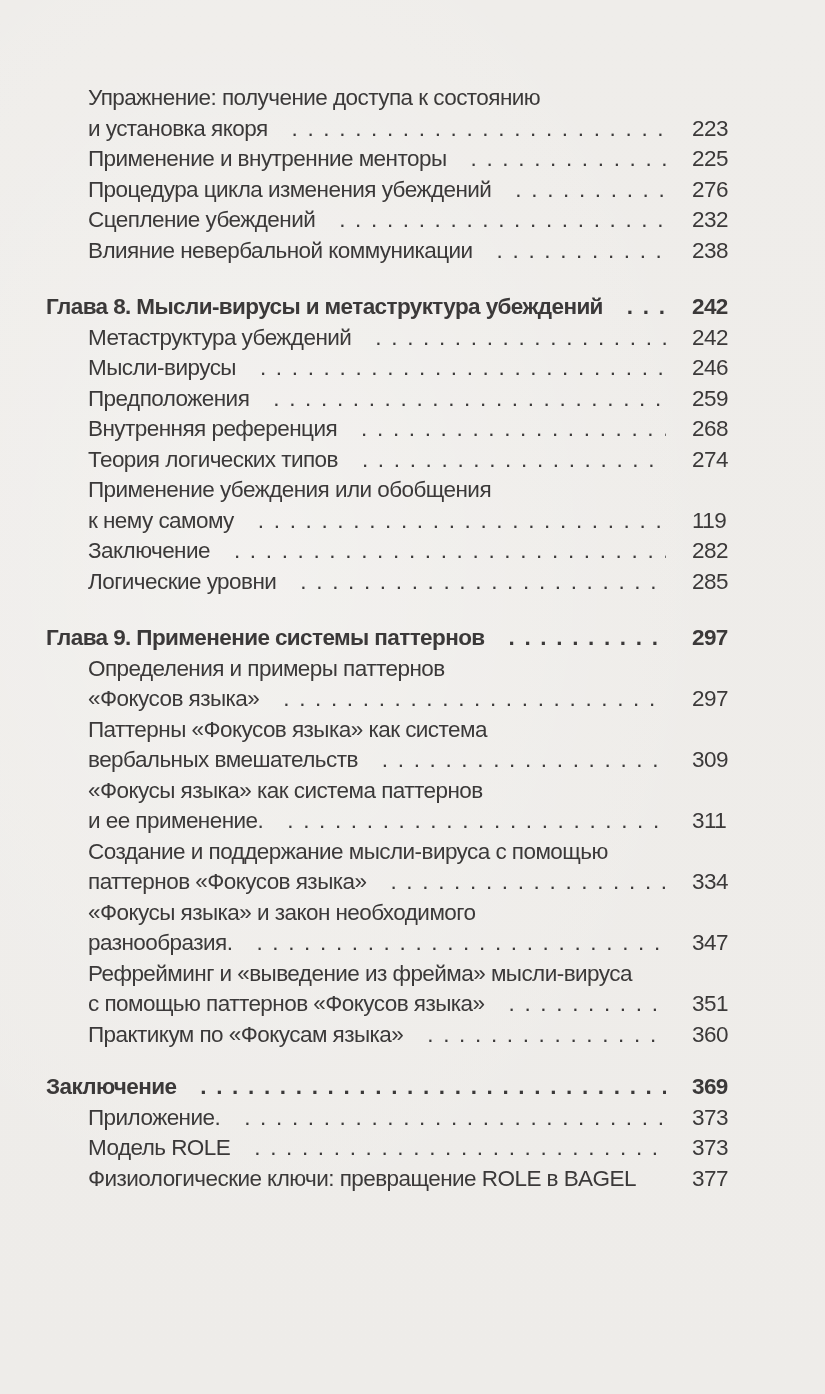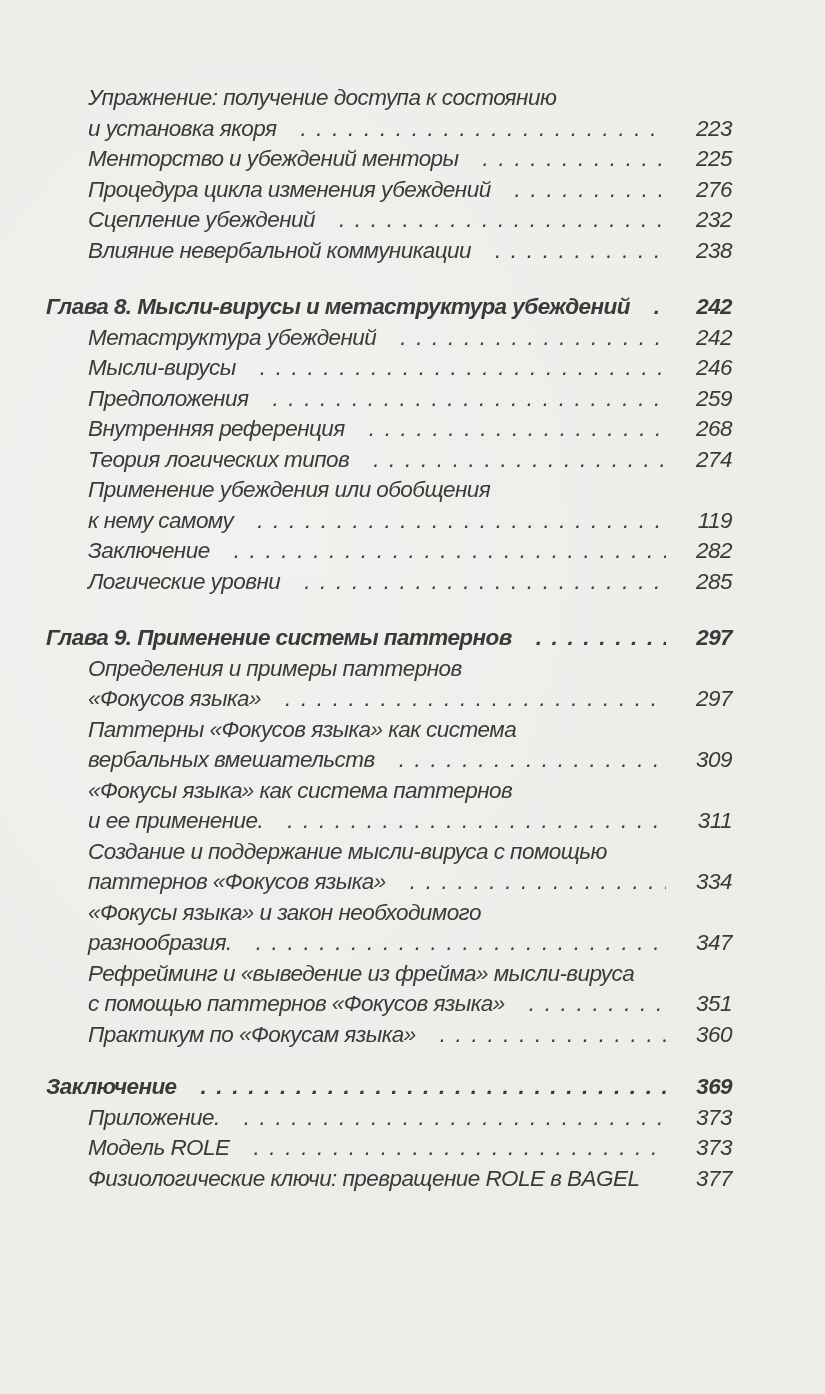--- a/index.html
+++ b/index.html
@@ -17,21 +17,20 @@
     }
     .page {
       position: absolute;
       left: 0;
       top: 0;
       width: 825px;
       height: 1394px;
       background:
         radial-gradient(ellipse at 30% 40%, rgba(255,255,255,0.25), rgba(0,0,0,0) 60%),
         linear-gradient(180deg, #efedea 0%, #eeece9 100%);
-      font-style: italic;
     }
     .toc {
       position: absolute;
       left: 46px;
       top: 83px;
       width: 686px;
     }
     .entry {
       position: relative;
       font-size: 22.5px;
@@ -61,21 +60,20 @@
       letter-spacing: 5.2px;
       color: #3b3939;
     }
     .line .leader::before {
       content: ". . . . . . . . . . . . . . . . . . . . . . . . . . . . . . . . . . . . . . . . . . . . . . . . . . . . . . . . . . . . . . . . . . . . . . . . . . . . . . . . . . . . . . .";
       letter-spacing: 0;
       word-spacing: 3.4px;
     }
     .line .page-num {
       flex: 0 0 auto;
-      text-align: right;
       min-width: 40px;
     }
     .line.no-leader .spacer {
       flex: 1 1 auto;
     }
     .gap {
       height: 26px;
     }
     .gap-sm {
       height: 22px;
@@ -90,21 +88,21 @@
     <div class="entry sub">
       <div>Упражнение: получение доступа к состоянию</div>
       <div class="line">
         <span class="text">и установка якоря</span>
         <span class="leader"></span>
         <span class="page-num">223</span>
       </div>
     </div>
     <div class="entry sub">
       <div class="line">
-        <span class="text">Менторство и убеждений менторы</span>
+        <span class="text">Применение и внутренние менторы</span>
         <span class="leader"></span>
         <span class="page-num">225</span>
       </div>
     </div>
     <div class="entry sub">
       <div class="line">
         <span class="text">Процедура цикла изменения убеждений</span>
         <span class="leader"></span>
         <span class="page-num">276</span>
       </div>

